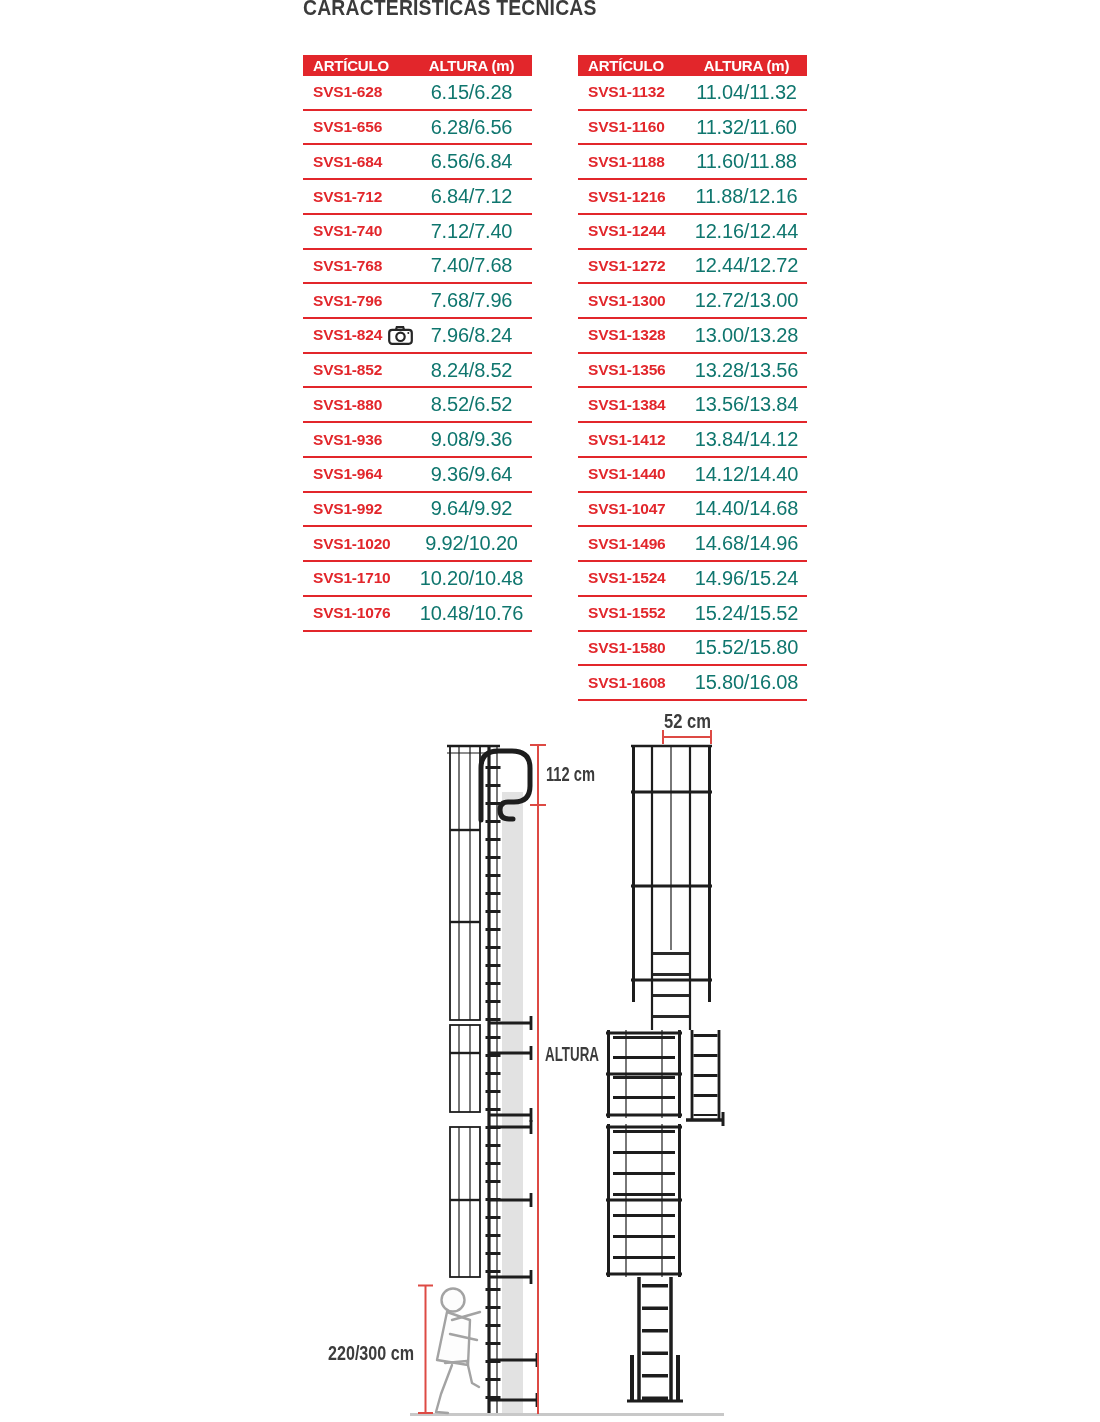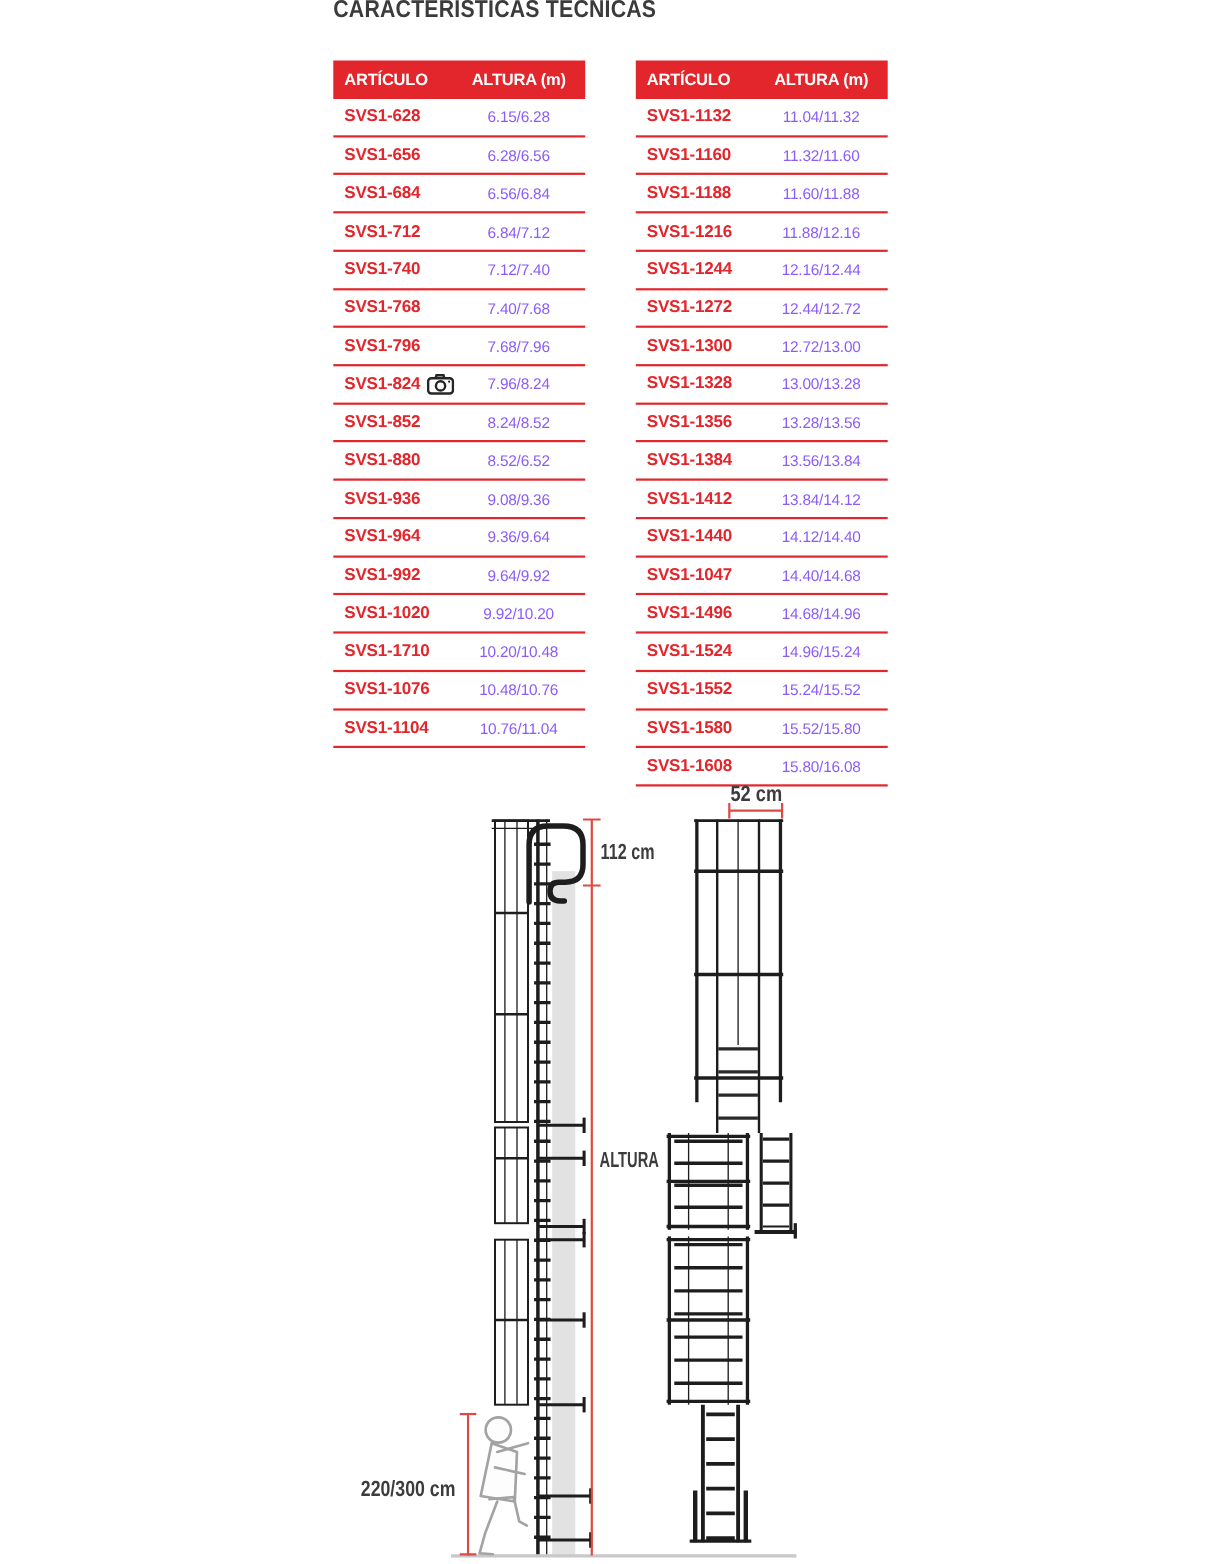--- a/index.html
+++ b/index.html
@@ -8,32 +8,32 @@
   .page { position:relative; width:1100px; height:1422px; background:#fff; }
 
   .page-title { position:absolute; left:303px; top:-5px; margin:0;
     font-size:22px; font-weight:bold; color:#3b3b3b; letter-spacing:0.2px;
     transform:scaleX(0.88); transform-origin:left top; white-space:nowrap; }
 
   .spec-table { position:absolute; top:55px; width:229px; }
   .spec-table.left  { left:303px; }
   .spec-table.right { left:578px; }
 
-  .thead { box-sizing:border-box; height:35px; background:var(--red);
+  .thead { box-sizing:border-box; height:21px; background:var(--red);
     display:flex; align-items:center; color:#fff; font-weight:bold;
     font-size:15px; letter-spacing:-0.2px; }
   .th-article { box-sizing:border-box; padding-left:10px; width:108px; }
   .th-height  { flex:1; text-align:center; }
 
   .trow { box-sizing:border-box; height:34.72px; border-bottom:2px solid var(--red);
     display:flex; align-items:center; }
   .td-article { box-sizing:border-box; padding-left:10px; width:108px;
     font-weight:bold; color:var(--red); font-size:15.5px; letter-spacing:-0.2px;
-    display:flex; align-items:flex-end; gap:6px; white-space:nowrap; }
-  .td-height { flex:1; text-align:center; color:#8b5cf6; font-size:14px;
+    display:flex; align-items:center; gap:6px; white-space:nowrap; }
+  .td-height { flex:1; text-align:center; color:#0f766e; font-size:20px;
     letter-spacing:-0.2px; }
   .cam { flex:none; display:block; }
 
   .diagram { position:absolute; left:0; top:700px; }
   .lk  { stroke:#1d1d1d; fill:none; }
   .lkt { stroke:#1d1d1d; fill:none; stroke-width:1.2; }
   .dim { stroke:var(--dim-red); fill:none; stroke-width:2; }
   .dlabel { fill:#3c3c3c; font-family:"Liberation Sans", sans-serif;
     font-size:20px; font-weight:bold; }
   .person { stroke:#a3a3a3; fill:#fdfdfd; stroke-width:2.4;
@@ -146,26 +146,20 @@
           <span class="td-article">
             <span>SVS1-1710</span>
           </span>
           <span class="td-height">10.20/10.48</span>
         </div>
         <div class="trow">
           <span class="td-article">
             <span>SVS1-1076</span>
           </span>
           <span class="td-height">10.48/10.76</span>
-        </div>
-        <div class="trow">
-          <span class="td-article">
-            <span>SVS1-1104</span>
-          </span>
-          <span class="td-height">10.76/11.04</span>
         </div>
       </div>
   </div>
 
   <div class="spec-table right">
     <div class="thead">
       <span class="th-article">ARTÍCULO</span>
       <span class="th-height">ALTURA (m)</span>
     </div>
     <div class="tbody" id="tbody-right">

